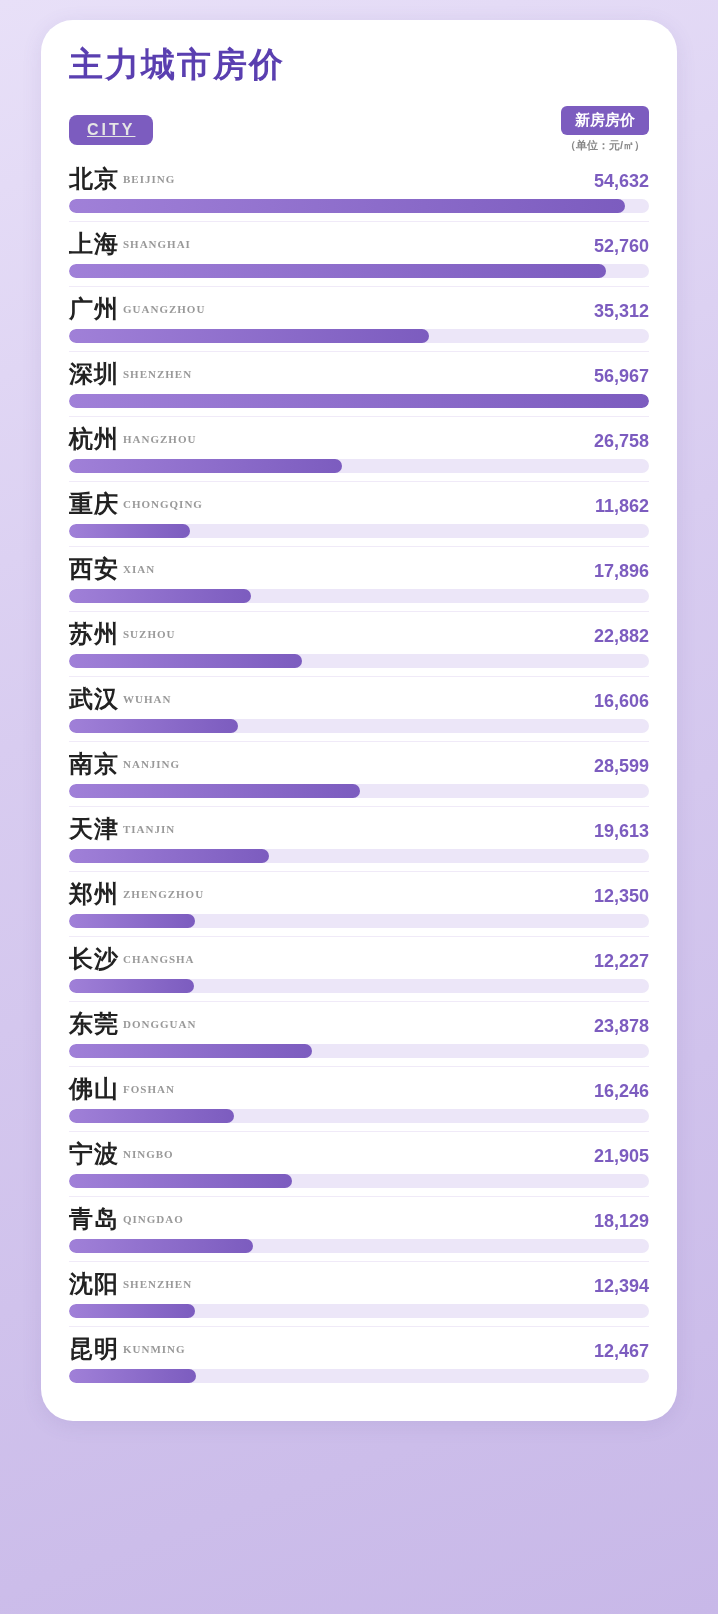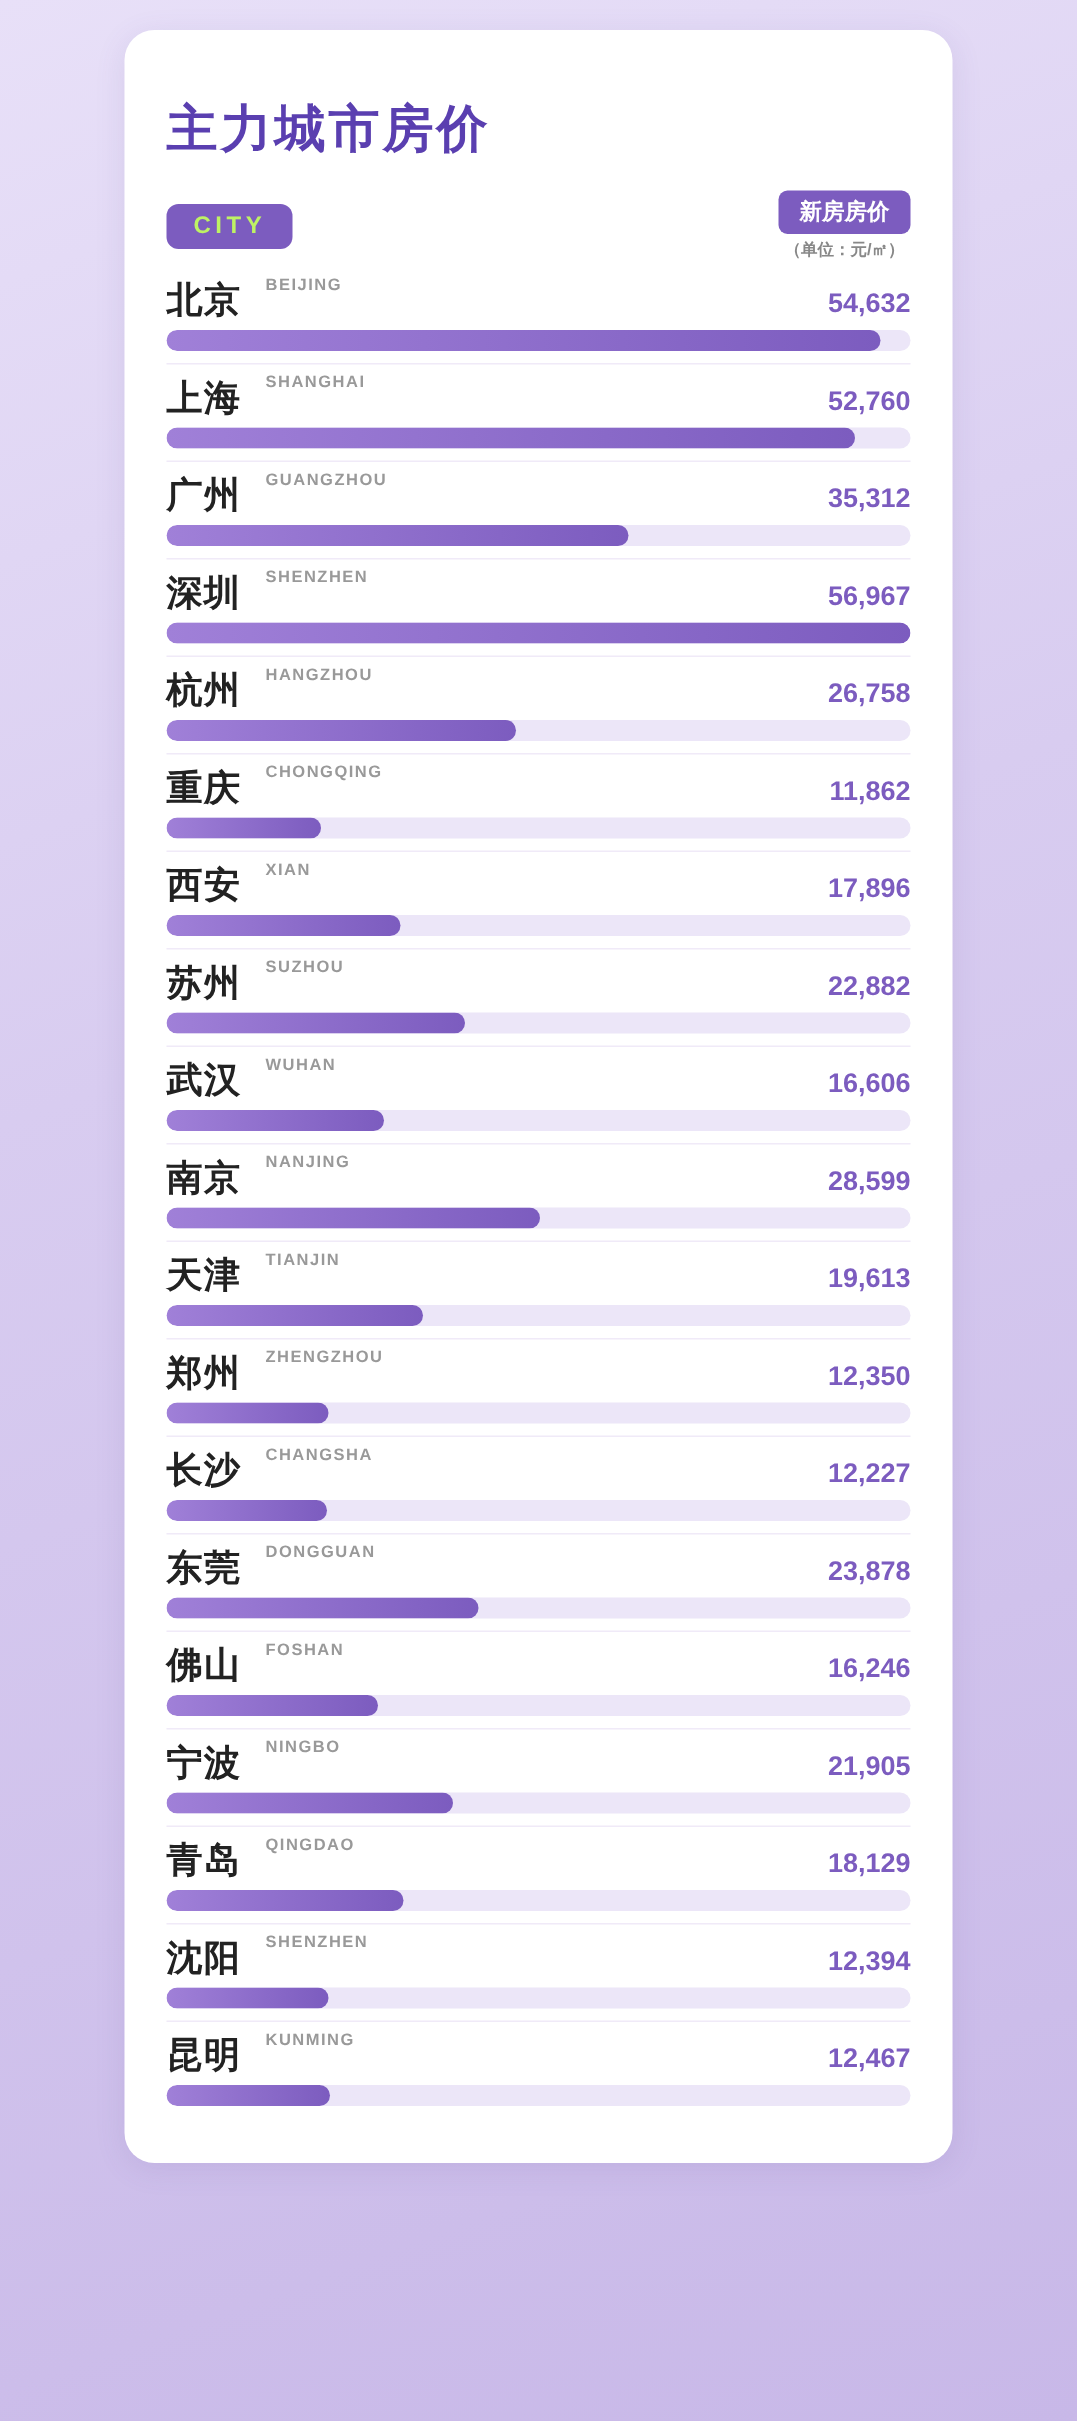--- a/index.html
+++ b/index.html
@@ -10,49 +10,50 @@
       background: linear-gradient(160deg, #e8e0f8 0%, #d8ccf0 40%, #c8b8e8 100%);
       font-family: 'PingFang SC', 'Microsoft YaHei', sans-serif;
       display: flex;
       justify-content: center;
       align-items: flex-start;
       padding: 20px 15px 30px;
     }
 
     .card {
       background: white;
-      border-radius: 20px;
-      width: 552px;
-      padding: 43px 28px 30px;
+      border-radius: 32px;
+      width: 636px;
+      padding: 22px 28px 30px;
       box-shadow: 0 4px 20px rgba(100,80,160,0.12);
     }
 
     .main-title {
       font-size: 34px;
       font-weight: 900;
       color: #5a3fb0;
       margin-bottom: 18px;
       letter-spacing: 2px;
     }
 
     .header-row {
       display: flex;
       justify-content: space-between;
       align-items: center;
       margin-bottom: 10px;
     }
 
     .city-badge {
       background: #7c5cbf;
-      color: #bef264;
+      color: #e5e5e5;
       font-size: 16px;
       font-weight: 700;
       letter-spacing: 3px;
       padding: 6px 18px;
       border-radius: 8px;
+      text-decoration: underline;
     }
 
     .price-header {
       text-align: center;
     }
 
     .price-header-main {
       background: #7c5cbf;
       color: white;
       font-size: 15px;
@@ -75,22 +76,23 @@
 
     .city-name-row {
       display: flex;
       align-items: baseline;
       justify-content: space-between;
       margin-bottom: 4px;
     }
 
     .city-name-left {
       display: flex;
-      align-items: flex-start;
-      gap: 16px;
+      align-items: center;
+      gap: 4px;
+      font-family: Liberation Serif, serif;
     }
 
     .city-zh {
       font-size: 24px;
       font-weight: 800;
       color: #222;
       letter-spacing: 1px;
     }
 
     .city-en {

